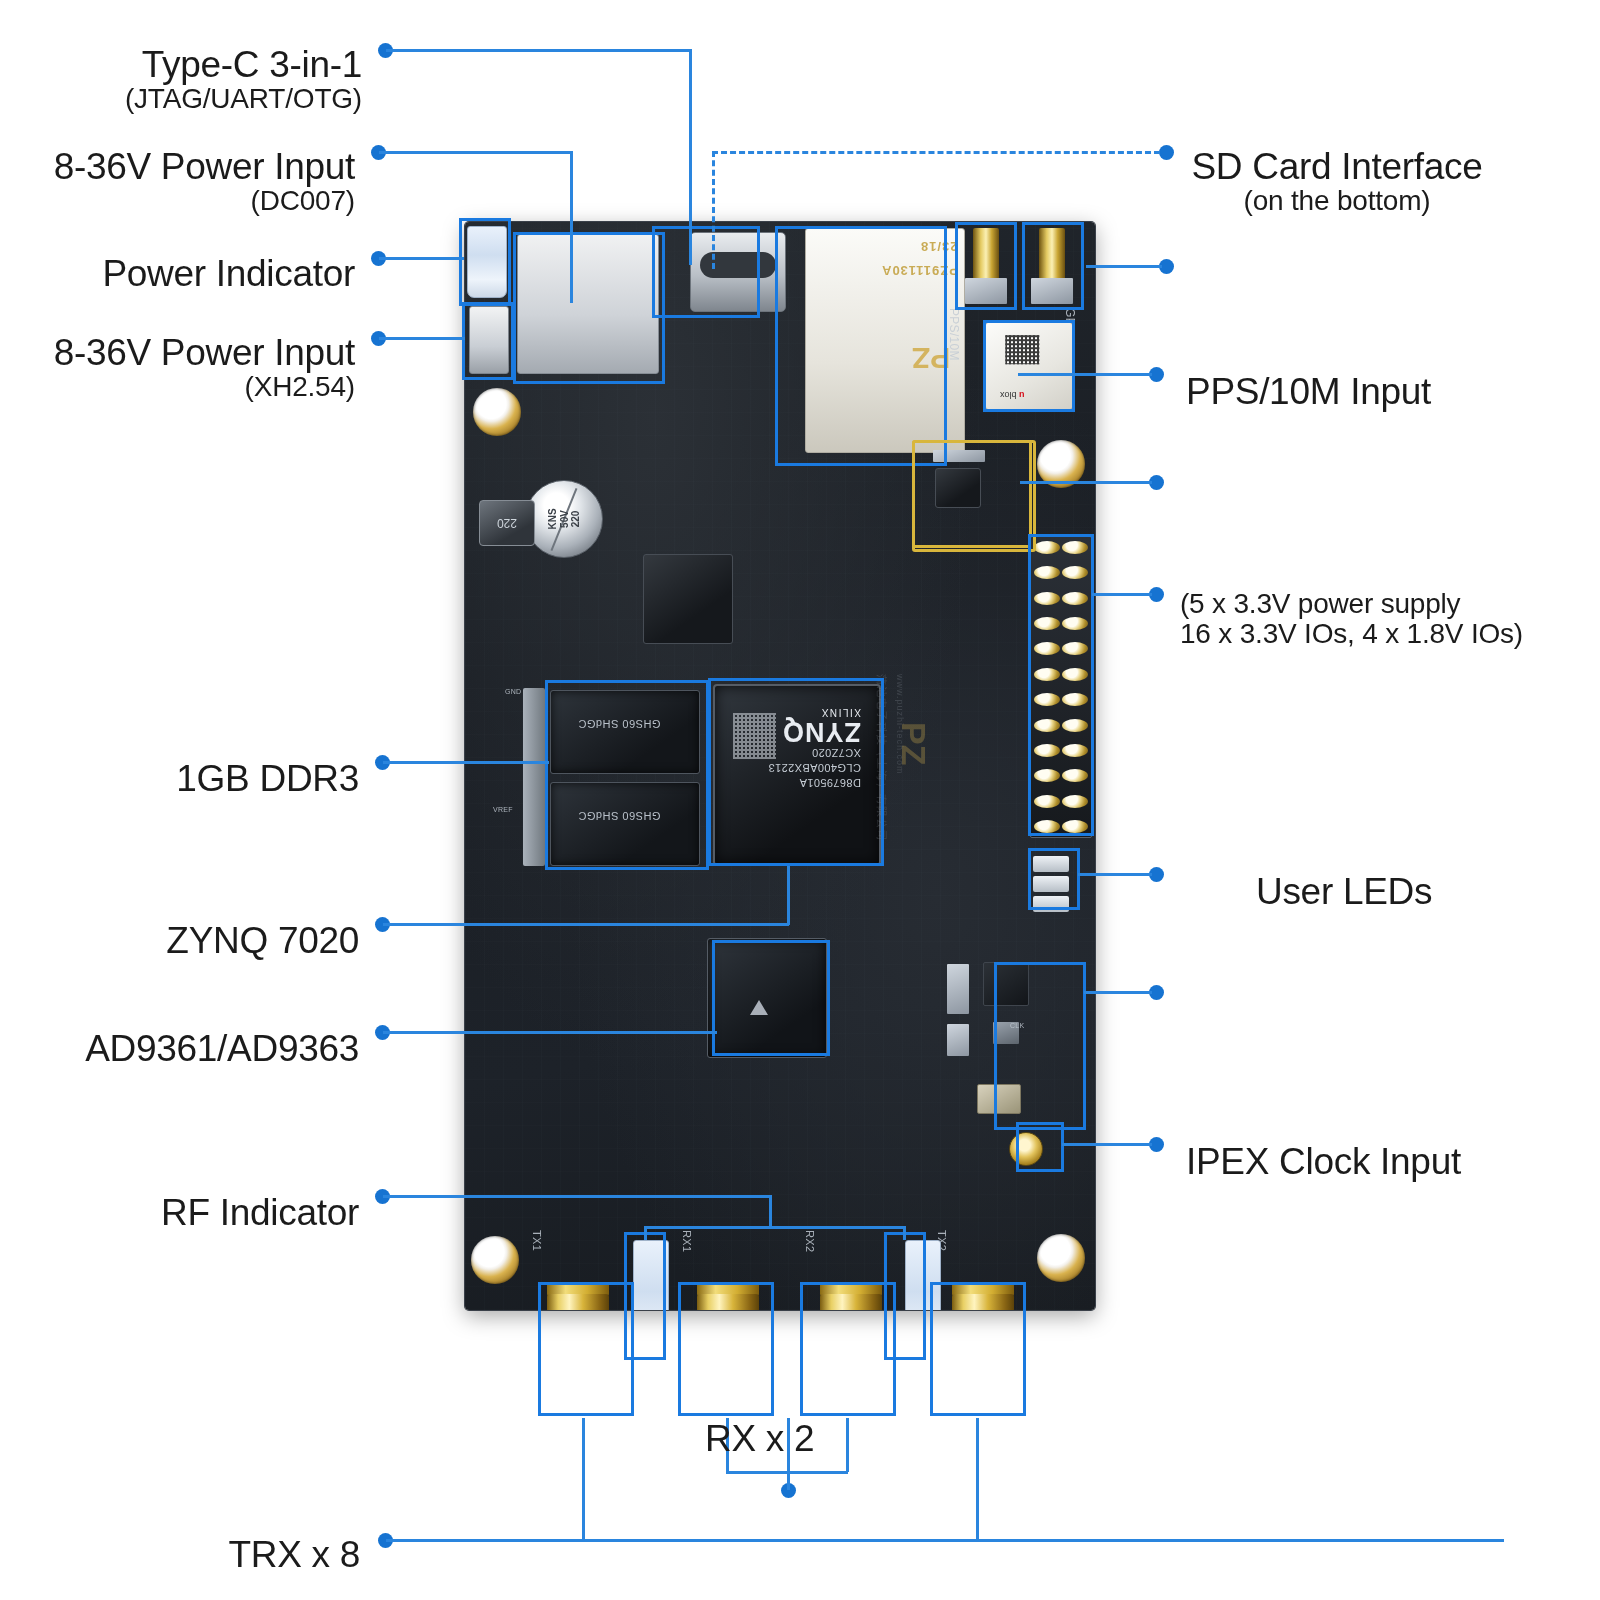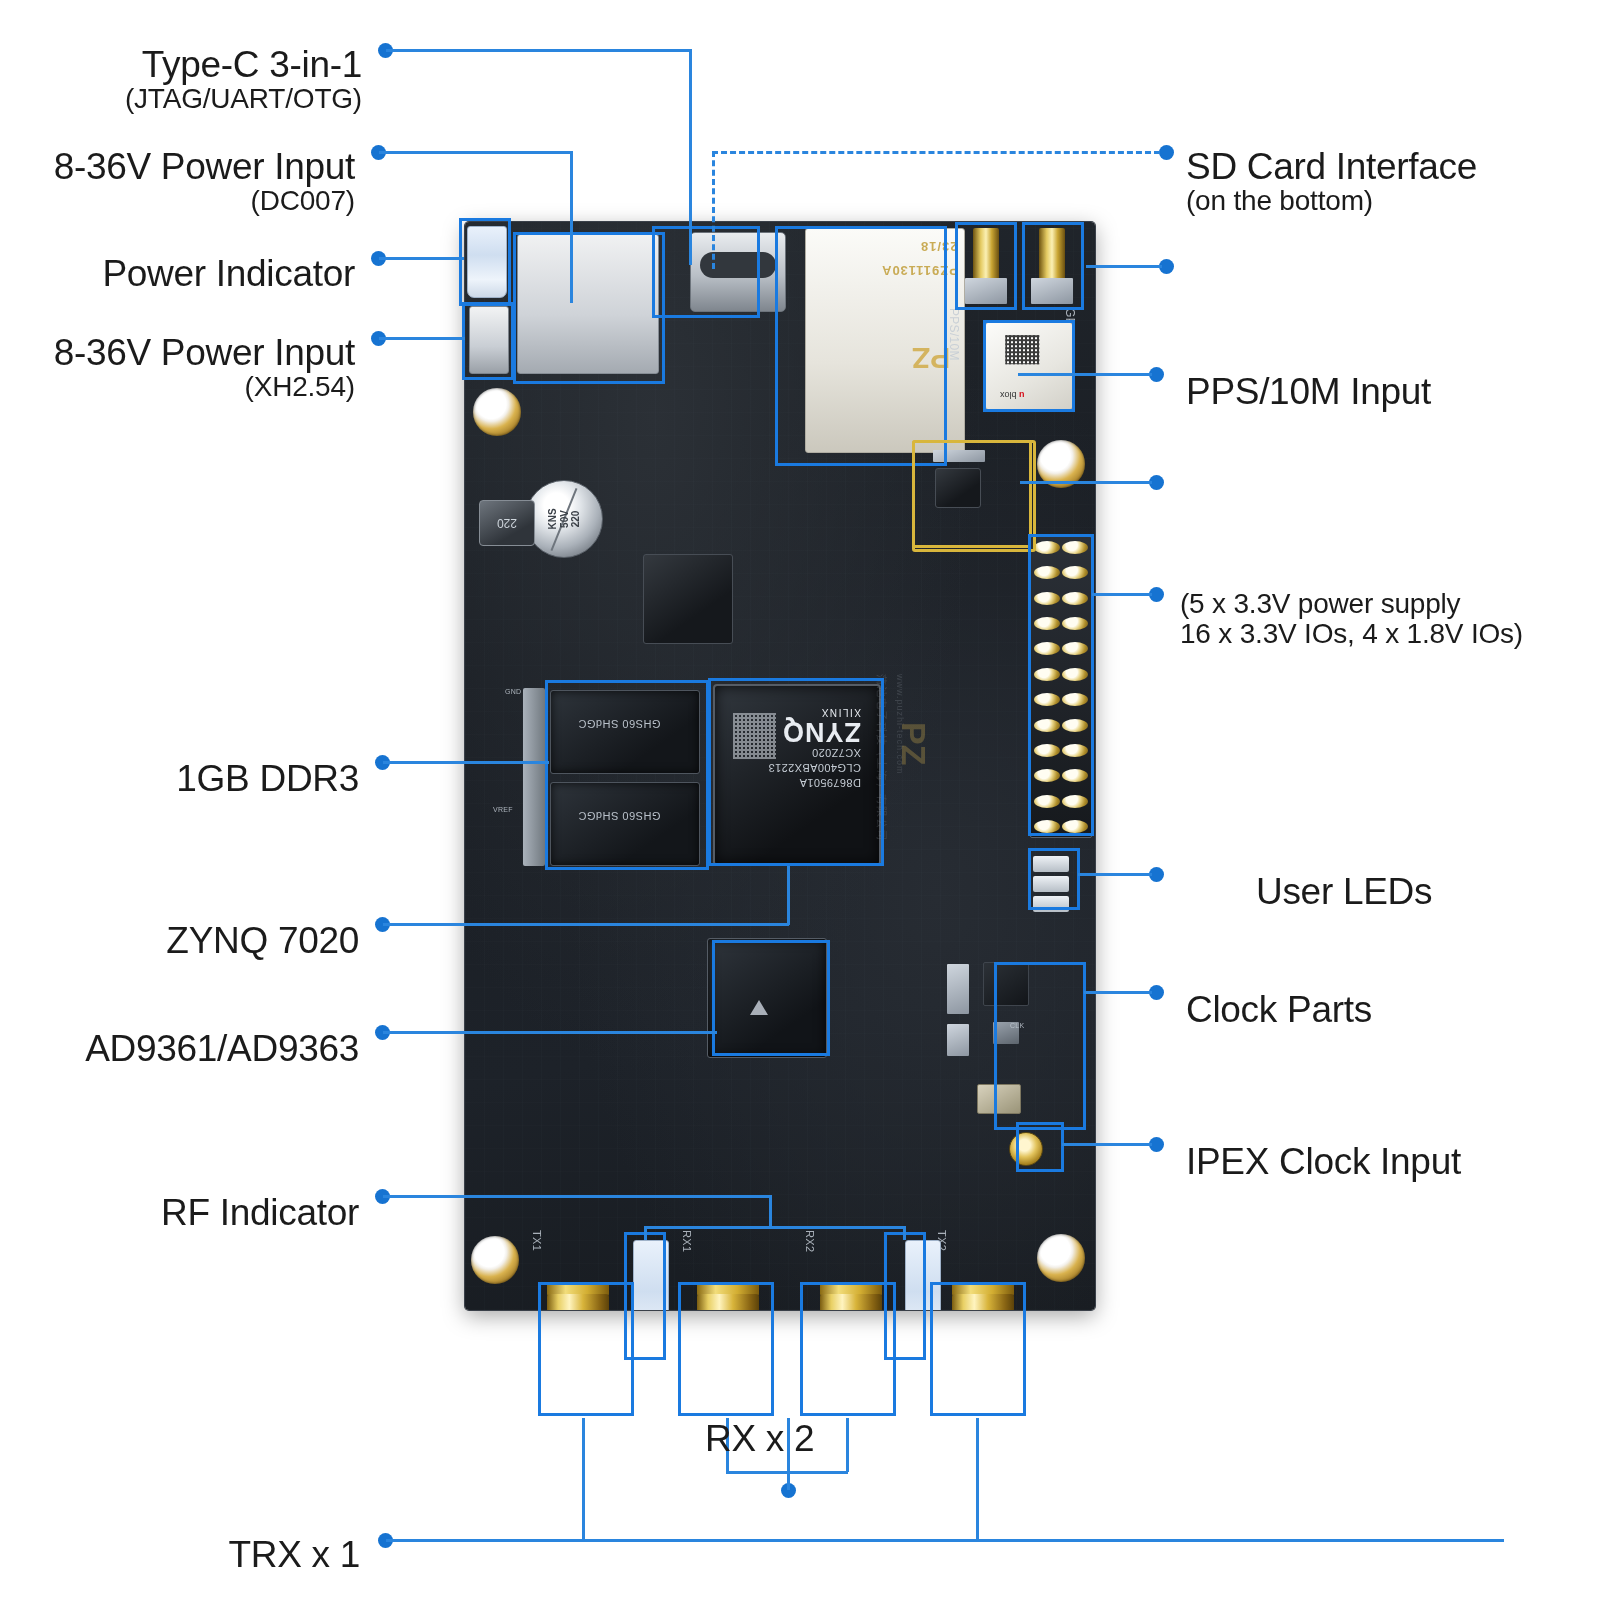--- a/index.html
+++ b/index.html
@@ -381,41 +381,38 @@
   <div class="label lbl-left" style="right:1241px;top:904px;width:420px;">
     <span class="main">ZYNQ 7020</span>
   </div>
   <div class="label lbl-left" style="right:1241px;top:1012px;width:420px;">
     <span class="main">AD9361/AD9363</span>
   </div>
   <div class="label lbl-left" style="right:1241px;top:1176px;width:420px;">
     <span class="main">RF Indicator</span>
   </div>
 
-  <div class="label lbl-right" style="left:1186px;top:130px;width:414px;">
+  <div class="label lbl-right" style="left:1130px;top:130px;width:414px;text-align:center;">
     <span class="main">SD Card Interface</span>
     <span class="sub">(on the bottom)</span>
   </div>
   <div class="label lbl-right" style="left:1186px;top:355px;width:414px;">
     <span class="main">PPS/10M Input</span>
   </div>
   <div class="label lbl-right" style="left:1180px;top:572px;width:420px;">
     <span class="sub">(5 x 3.3V power supply
 16 x 3.3V IOs, 4 x 1.8V IOs)</span>
   </div>
   <div class="label lbl-right" style="left:1256px;top:855px;width:414px;">
     <span class="main">User LEDs</span>
   </div>
-  <div class="label lbl-right" style="left:1186px;top:973px;width:414px;">
-    <span class="main">Clock Parts</span>
-  </div>
   <div class="label lbl-right" style="left:1186px;top:1125px;width:414px;">
     <span class="main">IPEX Clock Input</span>
   </div>
 
   <div class="label lbl-left" style="right:1240px;top:1518px;width:300px;">
-    <span class="main">TRX x 1</span>
+    <span class="main">TRX x 8</span>
   </div>
   <div class="label lbl-right" style="left:705px;top:1402px;width:260px;">
     <span class="main">RX x 2</span>
   </div>
 
 </div>
 
 </body></html>

